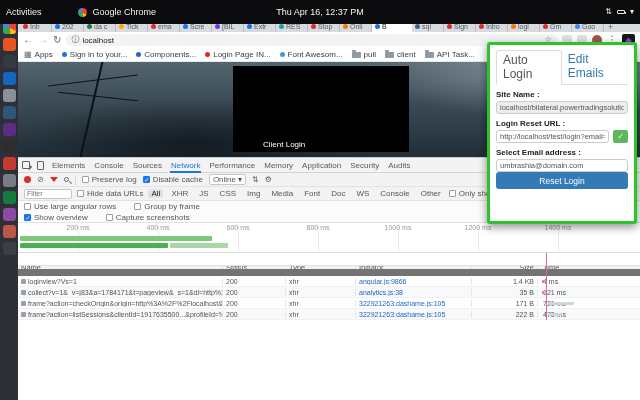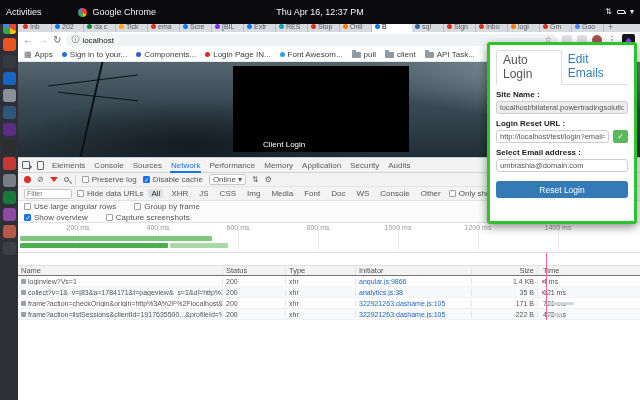--- a/index.html
+++ b/index.html
@@ -60,21 +60,21 @@
 .popup{position:absolute;left:469px;top:24px;width:150px;min-height:182px;background:#fff;border:3px solid #2bc52b;border-radius:3px;box-shadow:0 3px 10px rgba(0,0,0,.45);padding:5px 6px 8px;z-index:50;font-size:8px;color:#333}
 .ptabs{display:flex;border-bottom:1px solid #ddd;margin-bottom:5px}
 .ptab{padding:2px 6px 3px;font-size:12px}
 .ptab.active{border:1px solid #ddd;border-bottom:1px solid #fff;border-radius:3px 3px 0 0;margin-bottom:-1px;color:#555}
 .ptab.link{color:#337ab7}
 .plabel{font-weight:bold;font-size:8px;margin:5px 0 2px;color:#222}
 .pinput{width:100%;height:13px;border:1px solid #ccc;border-radius:3px;font-size:7.5px;padding:0 3px;color:#555;font-family:inherit;background:#fff}
 .pinput.gray{background:#ededed}
 .urlrow{display:flex;gap:4px;align-items:flex-start}
 .checkbtn{flex:0 0 15px;height:13px;background:#5cb85c;border-radius:2px;color:#fff;font-size:8px;display:flex;align-items:center;justify-content:center}
-.resetbtn{margin-top:9px;width:100%;height:17px;background:#337ab7;border:none;border-radius:3px;color:#fff;font-size:8.5px;display:flex;align-items:center;justify-content:center;font-family:inherit}
+.resetbtn{width:100%;height:17px;background:#337ab7;border:none;border-radius:3px;color:#fff;font-size:8.5px;display:flex;align-items:center;justify-content:center;font-family:inherit}
 
 
 .dt{position:absolute;left:0;top:139px;width:622px;height:243px;background:#fff;border-top:1px solid #c9ccd0;font-size:8px;color:#333}
 .dt-tabs{height:15px;background:#f3f3f3;border-bottom:1px solid #d4d4d4;display:flex;align-items:center;gap:7px;padding:0 4px}
 .inspicon{width:8px;height:8px;border:1px solid #5f6368;border-radius:1px;position:relative;flex:0 0 auto}
 .inspicon::after{content:"";position:absolute;right:-2px;bottom:-2px;border-left:4px solid transparent;border-top:5px solid #5f6368;transform:rotate(40deg)}
 .devicon{width:7px;height:9px;border:1px solid #5f6368;border-radius:1px;flex:0 0 auto}
 .dtab{font-size:8px;color:#5a5a5a;height:15px;display:flex;align-items:center;padding:0 1px}
 .dtab.active{color:#1a73e8;box-shadow:inset 0 -2px 0 #1a73e8}
 .dt-rightic{margin-left:auto;display:flex;gap:6px;color:#5f6368;font-size:9px;padding-right:3px}
@@ -98,21 +98,21 @@
 
 .dt-opts{height:11px;display:flex;align-items:center;gap:18px;padding:0 6px;background:#fbfbfb;color:#555}
 .dt-opts.b{border-bottom:1px solid #e3e3e3}
 
 .dt-ov{height:30px;position:relative;border-bottom:1px solid #ddd;background:#fff;overflow:hidden}
 .ovlab{position:absolute;top:1px;font-size:7px;color:#999;transform:translateX(-50%)}
 .ovgrid{position:absolute;top:0;bottom:0;width:1px;background:#ececec}
 .ovbar{position:absolute;height:5px;border-radius:1px}
 
 .dt-gap{height:12px;background:#fff}
-.thead{display:flex;height:11px;background:#f3f3f3;border-top:1px solid #e0e0e0;border-bottom:1px solid #737373;color:#555;font-size:7.5px}
+.thead{display:flex;height:11px;background:#f3f3f3;border-top:1px solid #e0e0e0;border-bottom:7px solid #737373;color:#555;font-size:7.5px}
 .th,.td{padding:0 3px;display:flex;align-items:center;border-right:1px solid #e6e6e6;overflow:hidden;white-space:nowrap}
 .c-name{width:205px}.c-status{width:63px}.c-type{width:70px}.c-init{width:116px}.c-size{width:66px;justify-content:flex-end}.c-time{width:102px;border-right:none;padding-left:5px}
 .trow{display:flex;height:11px;border-bottom:1px solid #f1f1f1;color:#545454;font-size:7px;align-items:center;background:#fff}
 .trow.alt{background:#f7f9fa}
 .td.c-init{color:#2166c7}
 .name-ic{width:5px;height:5px;background:#9aa0a6;border-radius:1px;margin-right:2px;flex:0 0 auto}
 .wfline{position:absolute;left:528px;top:95px;width:1px;height:67px;background:#ef5da8;z-index:2}
 .wfbar{position:absolute;height:3px;z-index:2;border-radius:1px}
 </style>
 </head>

